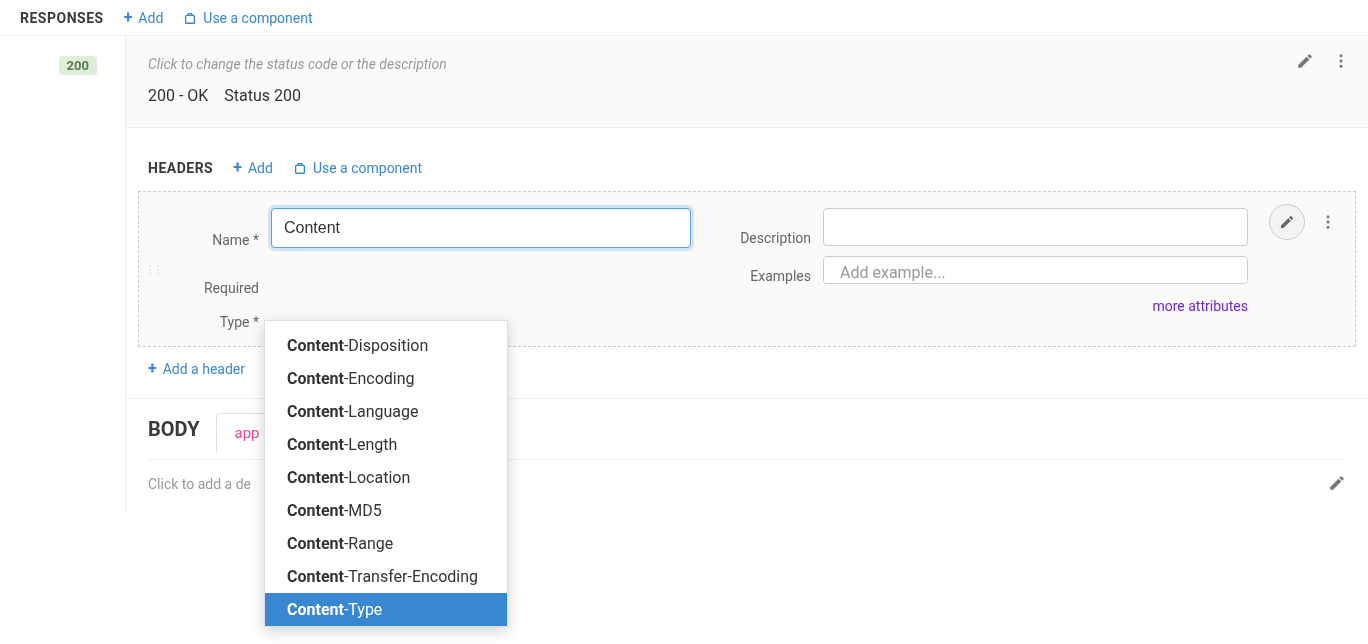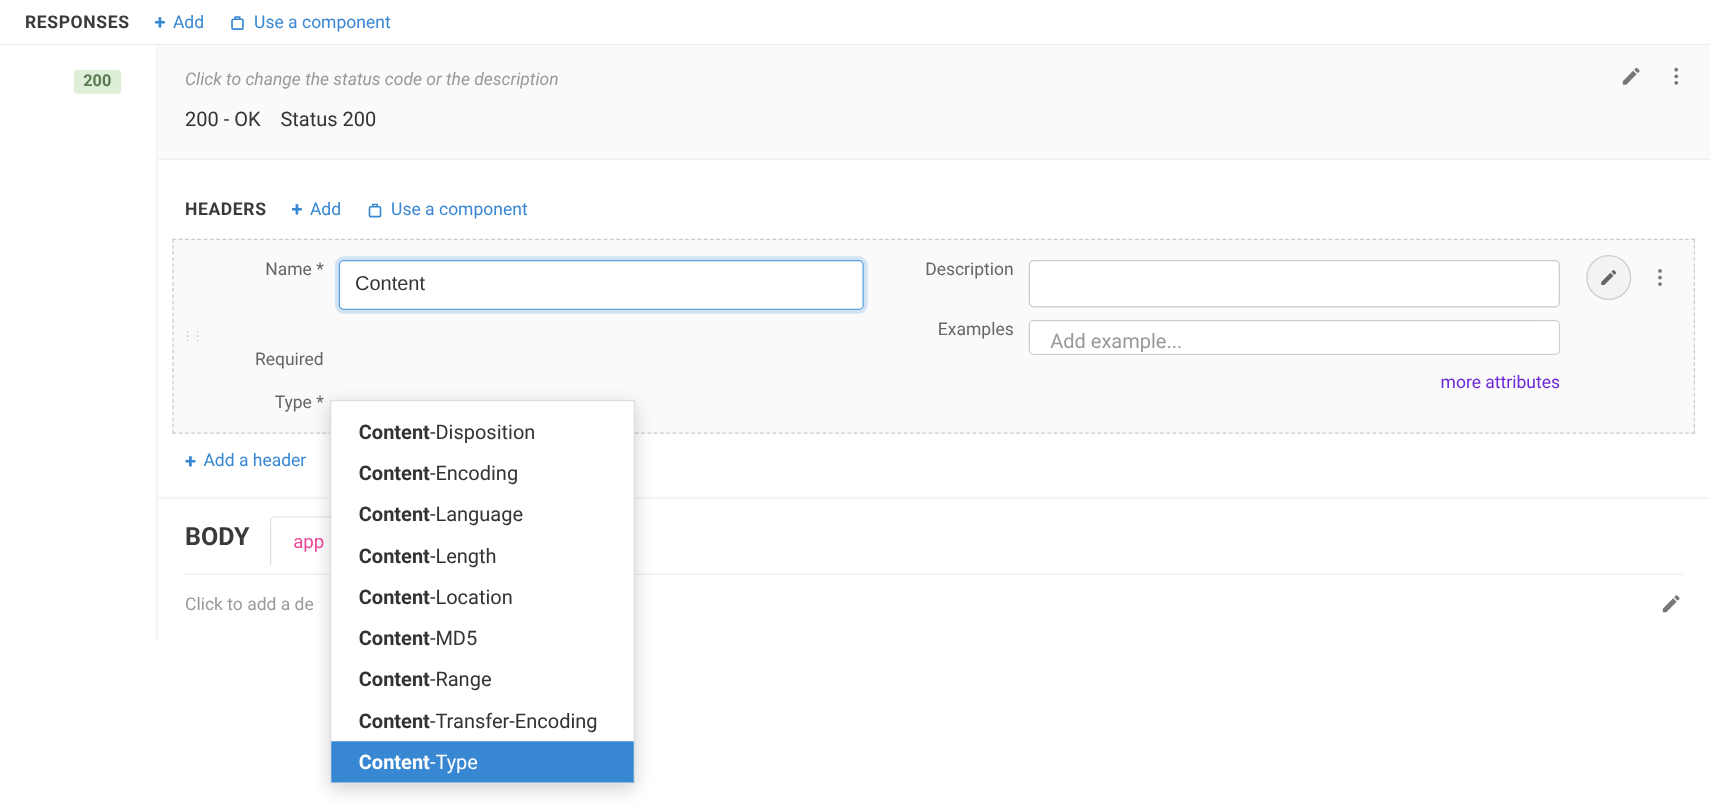--- a/index.html
+++ b/index.html
@@ -124,21 +124,21 @@
     padding: 16px 20px 16px 10px;
     position: relative;
   }
   .form-row {
     display: flex;
     align-items: flex-start;
     gap: 30px;
   }
   .field-group {
     display: flex;
-    align-items: flex-start;
+    align-items: flex-end;
     gap: 12px;
   }
   .field-label {
     color: #666;
     font-size: 14px;
     text-align: right;
     min-width: 110px;
   }
   .req-star { color: #666; }
   .name-input {

